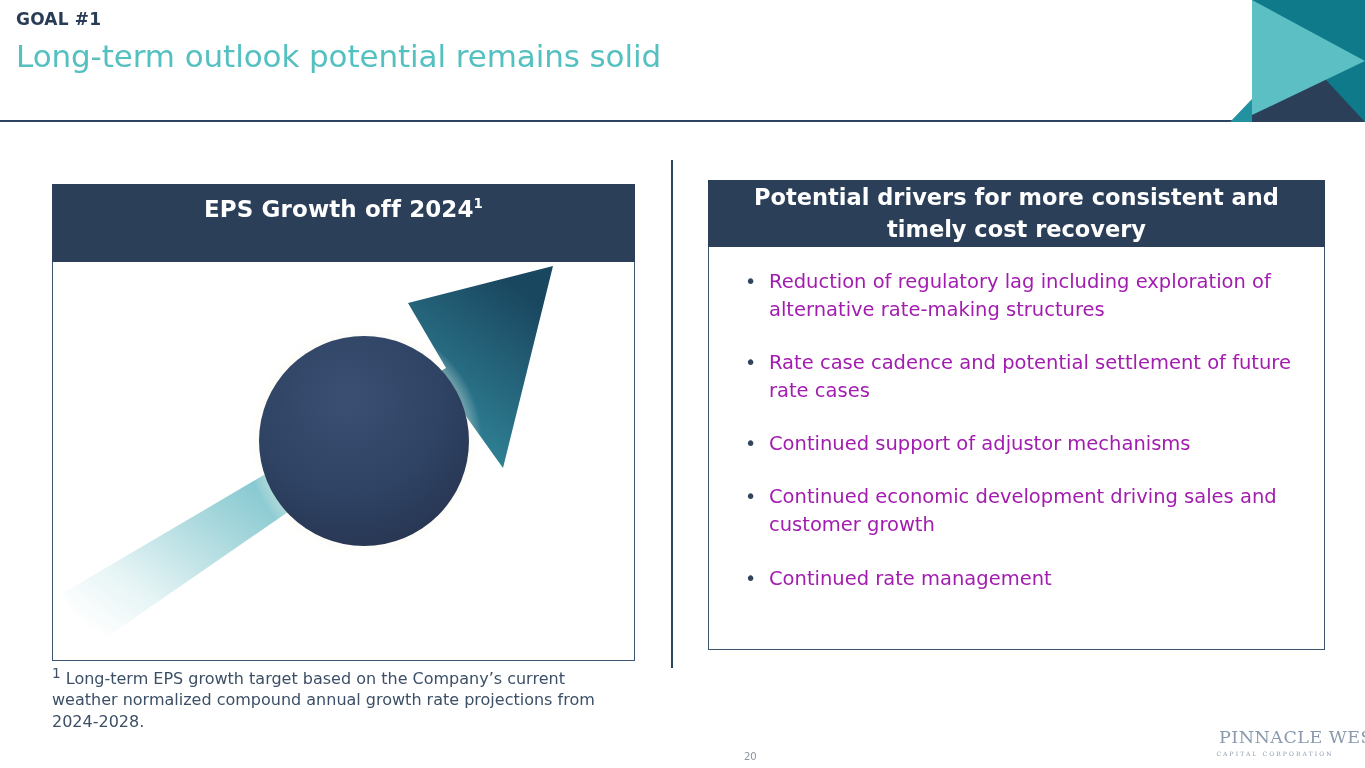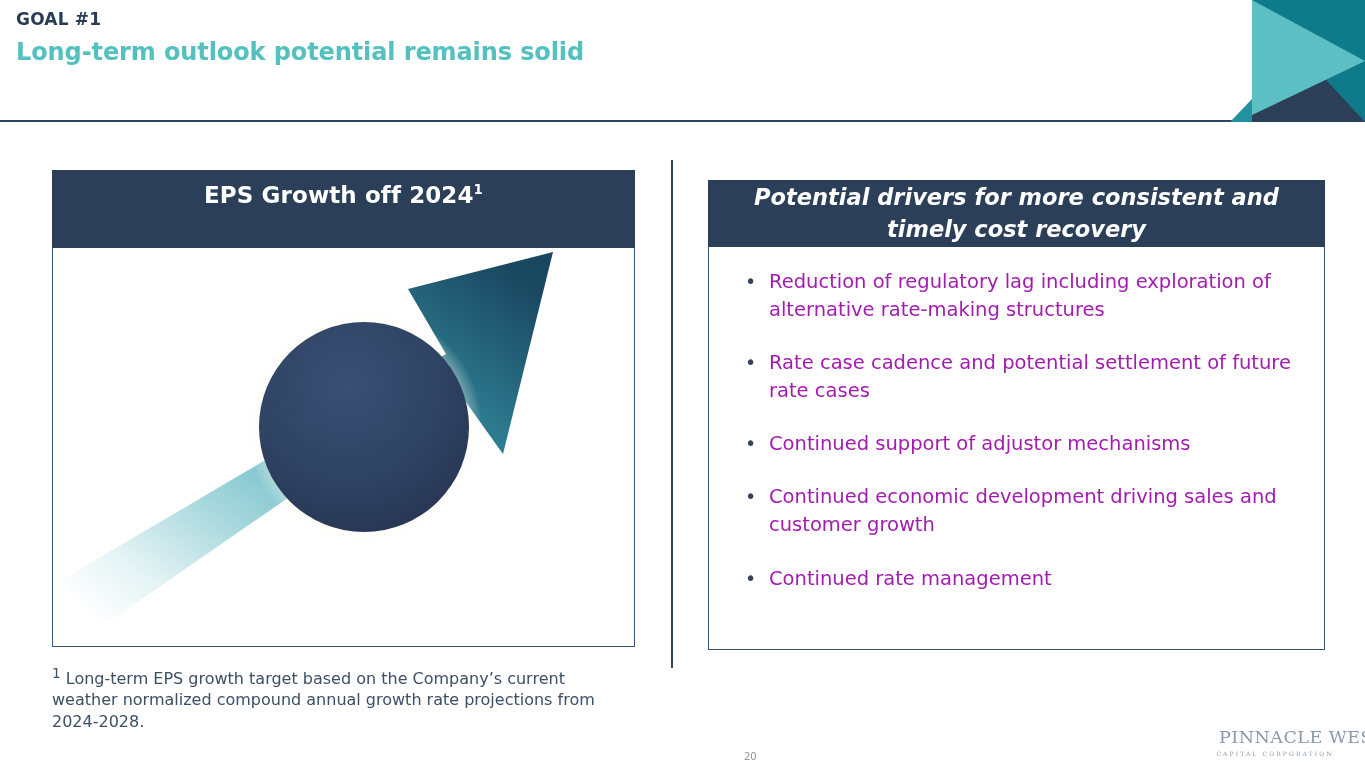--- a/index.html
+++ b/index.html
@@ -30,22 +30,22 @@
     top: 9px;
     font-size: 17px;
     font-weight: bold;
     letter-spacing: 0.2px;
     color: #283c55;
   }
   #slide-title {
     position: absolute;
     left: 16px;
     top: 38px;
-    font-size: 24px;
-    font-weight: bold;
+    font-size: 31px;
+    font-weight: normal;
     letter-spacing: -0.1px;
     color: #55c0c0;
     white-space: nowrap;
   }
   #header-rule {
     position: absolute;
     left: 0;
     top: 120px;
     width: 1365px;
     height: 2px;
@@ -60,21 +60,21 @@
     width: 135px;
     height: 122px;
     overflow: hidden;
   }
   #corner-deco svg { display: block; }
 
   
   #eps-panel {
     position: absolute;
     left: 52px;
-    top: 170px;
+    top: 184px;
     width: 583px;
     height: 477px;
     border: 1.5px solid #3c566f;
     box-sizing: border-box;
     background: #ffffff;
   }
   #eps-panel-header {
     position: absolute;
     left: -1px; top: -1px;
     width: 583px;
@@ -156,21 +156,20 @@
     position: absolute;
     left: -1px; top: -1px;
     width: 617px;
     height: 67px;
     background: #2b3f59;
     display: flex;
     align-items: center;
     justify-content: center;
     box-sizing: border-box;
     padding: 10px 6px;
-    font-style: italic;
   }
   #drivers-panel-title {
     color: #ffffff;
     font-size: 22.5px;
     font-weight: bold;
     text-align: center;
     line-height: 1.38;
   }
   #drivers-list {
     position: absolute;

